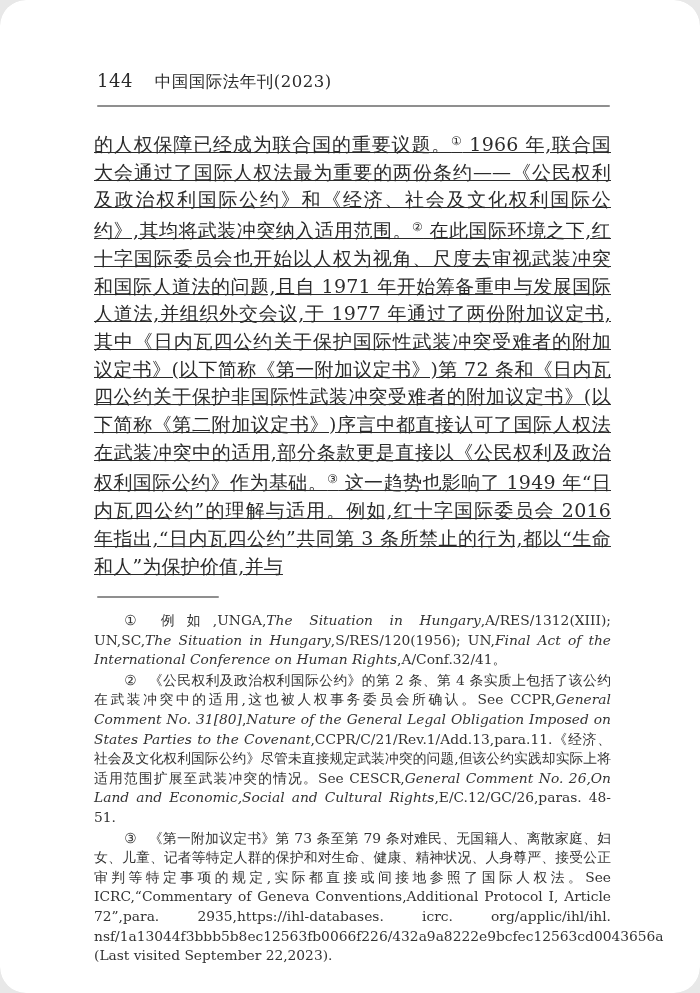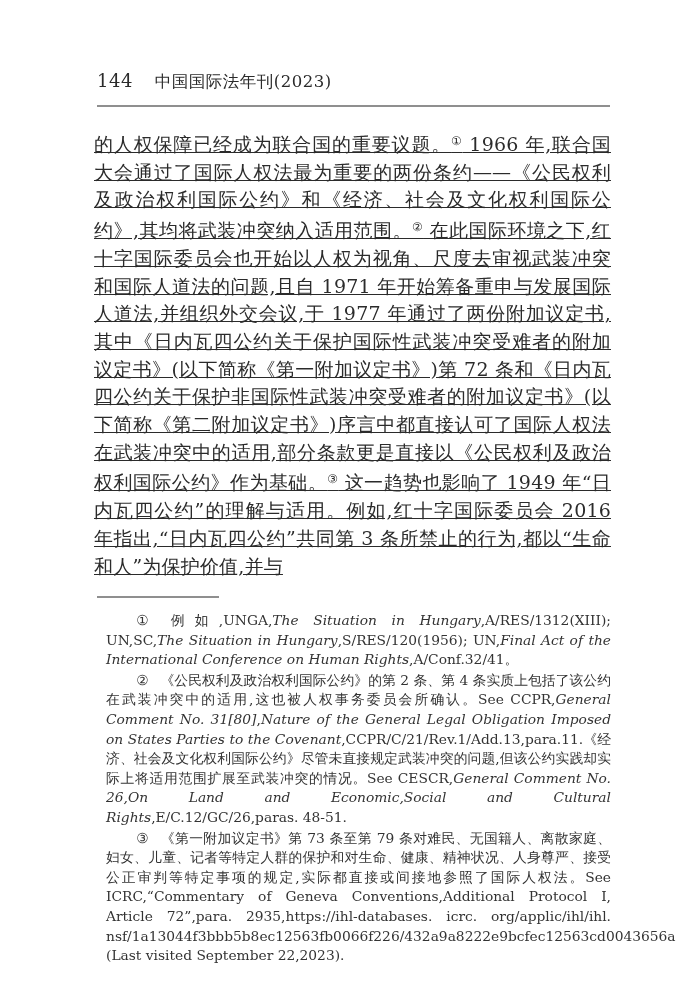--- a/index.html
+++ b/index.html
@@ -1,15 +1,15 @@
 <!DOCTYPE html>
 <html><head>
 <meta charset="utf-8">
 <style>
-  * { margin: 0; padding: 0; box-sizing: border-box; }
+  * { margin: 0; padding: 0; box-sizing: border-box; border-radius: 26px; }
   html, body { background: #e8e8e8; }
   .page {
     position: relative;
     width: 700px;
     height: 993px;
     margin: 0 auto;
     background: var(--bg, #ffffff);
     color: var(--ink, #2b2b2b);
     font-family: "DejaVu Serif", "Liberation Serif", serif;
     overflow: hidden;
@@ -60,21 +60,21 @@
   .footnotes {
     position: absolute;
     left: 94px;
     top: 611px;
     width: 517px;
     font-size: 13.8px;
     line-height: 19.6px;
     text-align: justify;
     color: var(--ink-fn, #333333);
   }
-  .footnote { text-indent: 2.2em; margin-bottom: 1px; margin-left: 12px; }
+  .footnote { text-indent: 2.2em; margin-bottom: 1px; }
   .fn-marker { margin-right: 0.85em; }
   .ital { font-style: italic; }
 </style>
 </head>
 <body>
 
 <div class="page" style="--bg: #ffffff; --ink: #2b2b2b; --ink-fn: #333333; --rule: #8f8f8f;">
 
   <div class="running-header">
     <span class="page-number">144</span><span class="book-title">中国国际法年刊(2023)</span>

